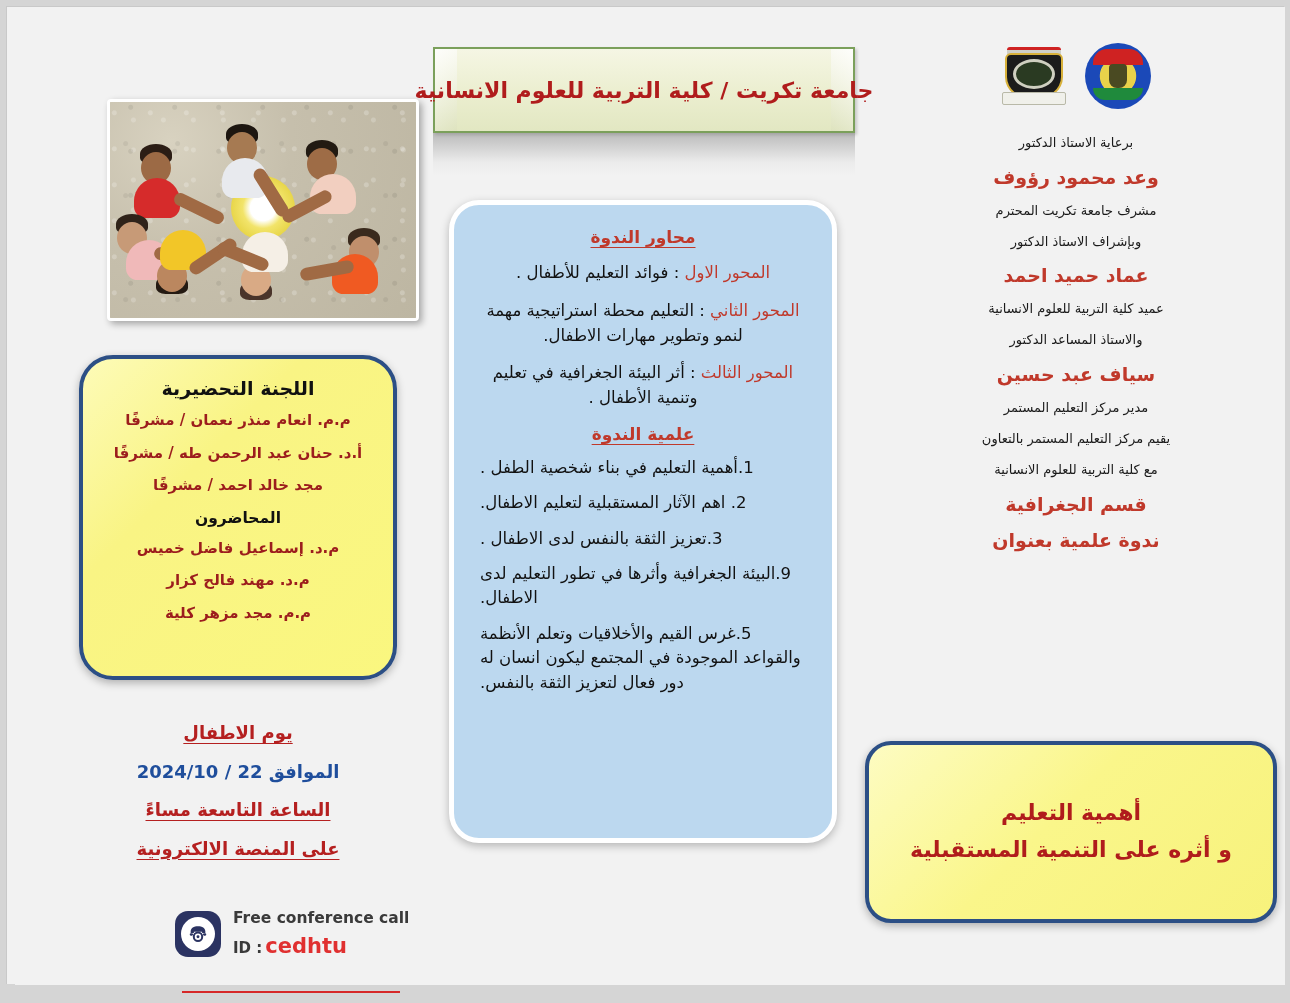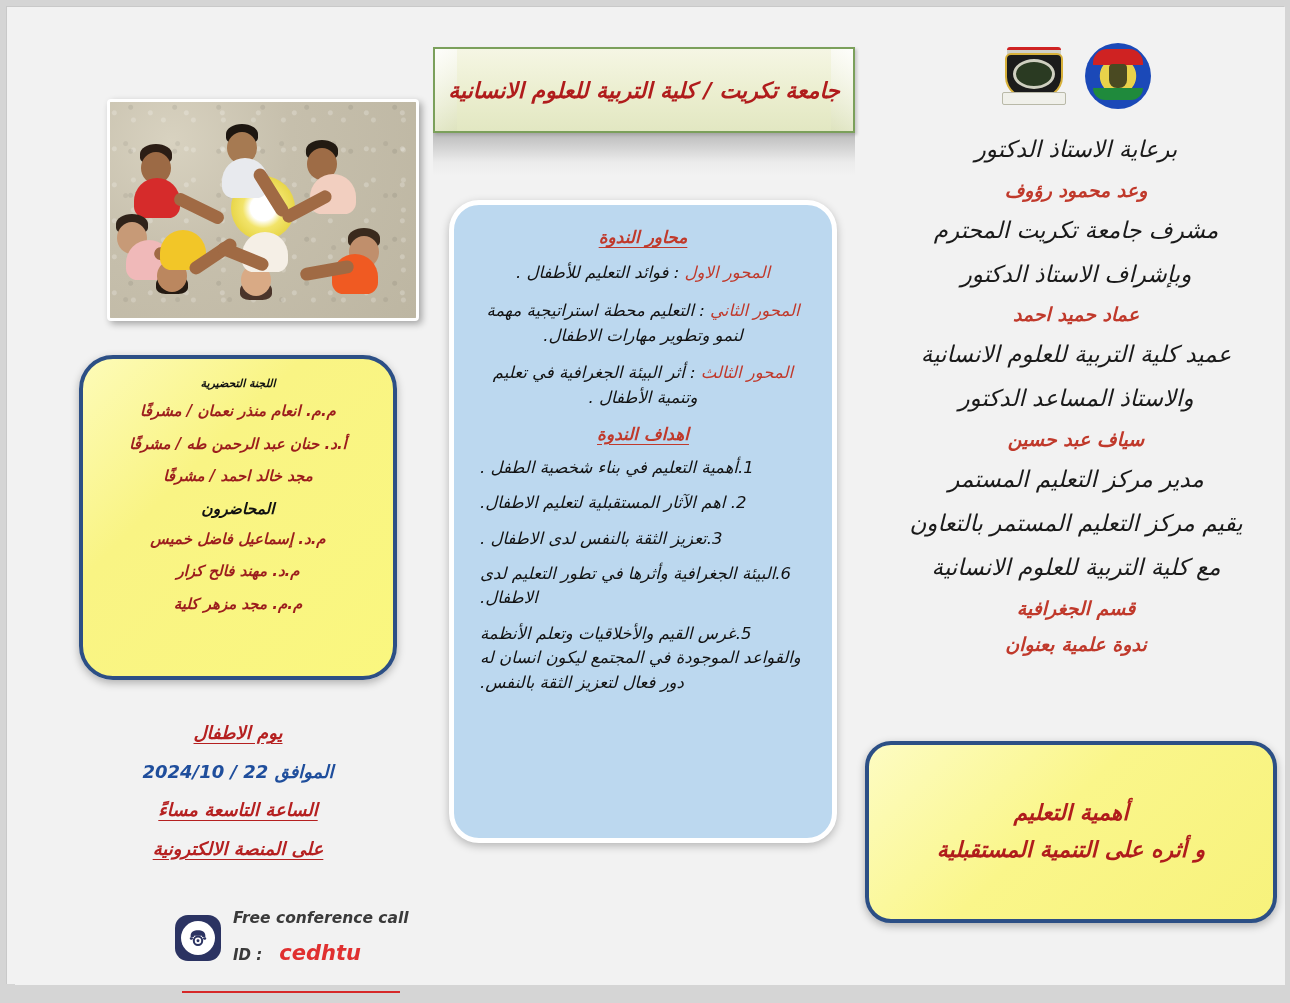--- a/index.html
+++ b/index.html
@@ -20,21 +20,20 @@
     background: #f2f2f2;
     border-left: 1px solid #c9c9c9;
     border-top: 1px solid #c9c9c9;
   }
 
   .poster-page {
     position: absolute;
     left: 8px; top: 0px;
     width: 1270px; height: 978px;
     background: #f2f2f2;
-    font-style: italic;
   }
 
   
   .header-banner {
     position: absolute;
     left: 418px; top: 40px;
     width: 422px; height: 86px;
     background: linear-gradient(180deg, #f5f6e4 0%, #ebeecf 55%, #e2e7c2 100%);
     border: 2px solid #7ba05b;
     display: flex;
@@ -184,21 +183,21 @@
     width: 318px; height: 325px;
     background: linear-gradient(135deg, #fdfbb8 0%, #f9f484 35%, #faf77f 100%);
     border: 4px solid #2c4f85;
     border-radius: 34px;
     box-shadow: 0 3px 8px rgba(0,0,0,0.28);
     padding: 18px 20px;
     text-align: center;
     direction: rtl;
   }
   .cm-title {
-    font-size: 11px;
+    font-size: 19px;
     font-weight: bold;
     color: #111111;
     margin-bottom: 12px;
   }
   .cm-name {
     font-size: 15px;
     font-weight: bold;
     color: #9c1d1d;
     margin-bottom: 13px;
     line-height: 1.3;
@@ -264,22 +263,22 @@
   }
   .call-text-wrap { line-height: 1.25; }
   .call-title {
     font-size: 15.5px;
     font-weight: bold;
     color: #3a3a3a;
   }
   .call-id-row {
     display: flex;
     align-items: baseline;
-    gap: 17px;
-    margin-top: 12px;
+    gap: 3px;
+    margin-top: 5px;
   }
   .call-id-label {
     font-size: 15px;
     font-weight: bold;
     color: #3a3a3a;
   }
   .call-id-value {
     font-size: 21px;
     font-weight: bold;
     color: #e03030;
@@ -367,21 +366,21 @@
   .logo-shield .ribbon {
     position: absolute;
     left: 1px; bottom: 8px;
     width: 64px; height: 13px;
     background: #f0f0ea;
     border: 1px solid #b9b9a8;
     border-radius: 2px;
   }
 
   .rc-line {
-    font-size: 23px;
+    font-size: 13px;
     color: #1a1a1a;
     line-height: 1.3;
     margin-bottom: 14px;
   }
   .rc-name {
     font-size: 19px;
     font-weight: bold;
     color: #c0392b;
     margin-bottom: 14px;
     line-height: 1.2;
@@ -484,26 +483,26 @@
     <div class="axis-line">
       <span class="axis-label">المحور الاول</span><span> : فوائد التعليم للأطفال .</span>
     </div>
     <div class="axis-line">
       <span class="axis-label">المحور الثاني</span><span> : التعليم محطة استراتيجية مهمة لنمو وتطوير مهارات الاطفال.</span>
     </div>
     <div class="axis-line">
       <span class="axis-label">المحور الثالث</span><span> : أثر البيئة الجغرافية في تعليم وتنمية الأطفال .</span>
     </div>
 
-    <span class="section-heading goals-heading">اهداف الندوة</span>
+    <span class="section-heading goals-heading">علمية الندوة</span>
 
     <div class="goal-line">1.أهمية التعليم في بناء شخصية الطفل  .</div>
     <div class="goal-line">2. اهم الآثار المستقبلية لتعليم الاطفال.</div>
     <div class="goal-line">3.تعزيز الثقة بالنفس لدى الاطفال  .</div>
-    <div class="goal-line">6.البيئة الجغرافية وأثرها في تطور التعليم لدى الاطفال.</div>
+    <div class="goal-line">9.البيئة الجغرافية وأثرها في تطور التعليم لدى الاطفال.</div>
     <div class="goal-line">5.غرس القيم والأخلاقيات وتعلم الأنظمة والقواعد الموجودة في المجتمع ليكون انسان له دور فعال لتعزيز الثقة بالنفس.</div>
   </div>
 
   <div class="yellow-card">
     <div class="cm-title">اللجنة التحضيرية</div>
     <div class="cm-name">م.م. انعام منذر نعمان / مشرفًا</div>
     <div class="cm-name">أ.د. حنان عبد الرحمن طه / مشرفًا</div>
     <div class="cm-name">مجد خالد احمد / مشرفًا</div>
     <div class="cm-sub">المحاضرون</div>
     <div class="cm-name">م.د. إسماعيل فاضل خميس</div>

